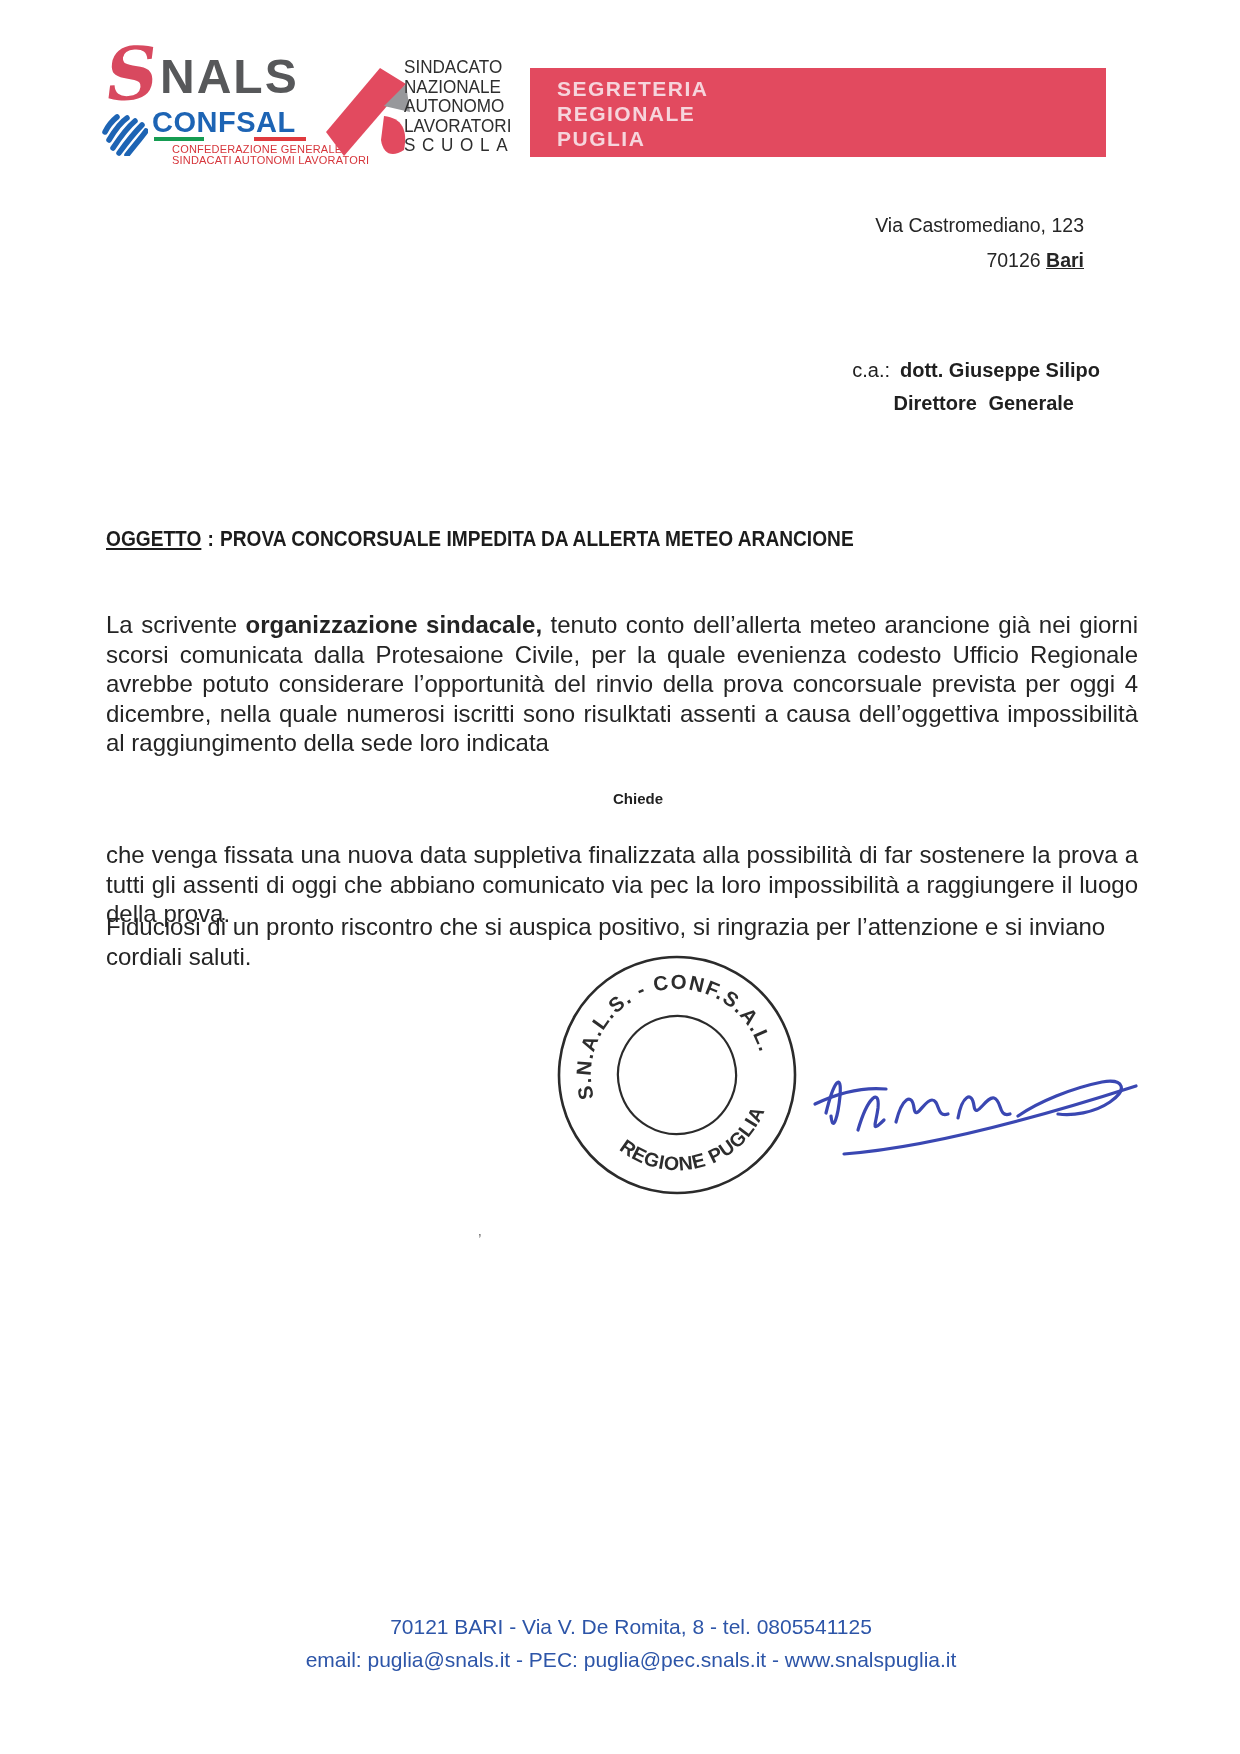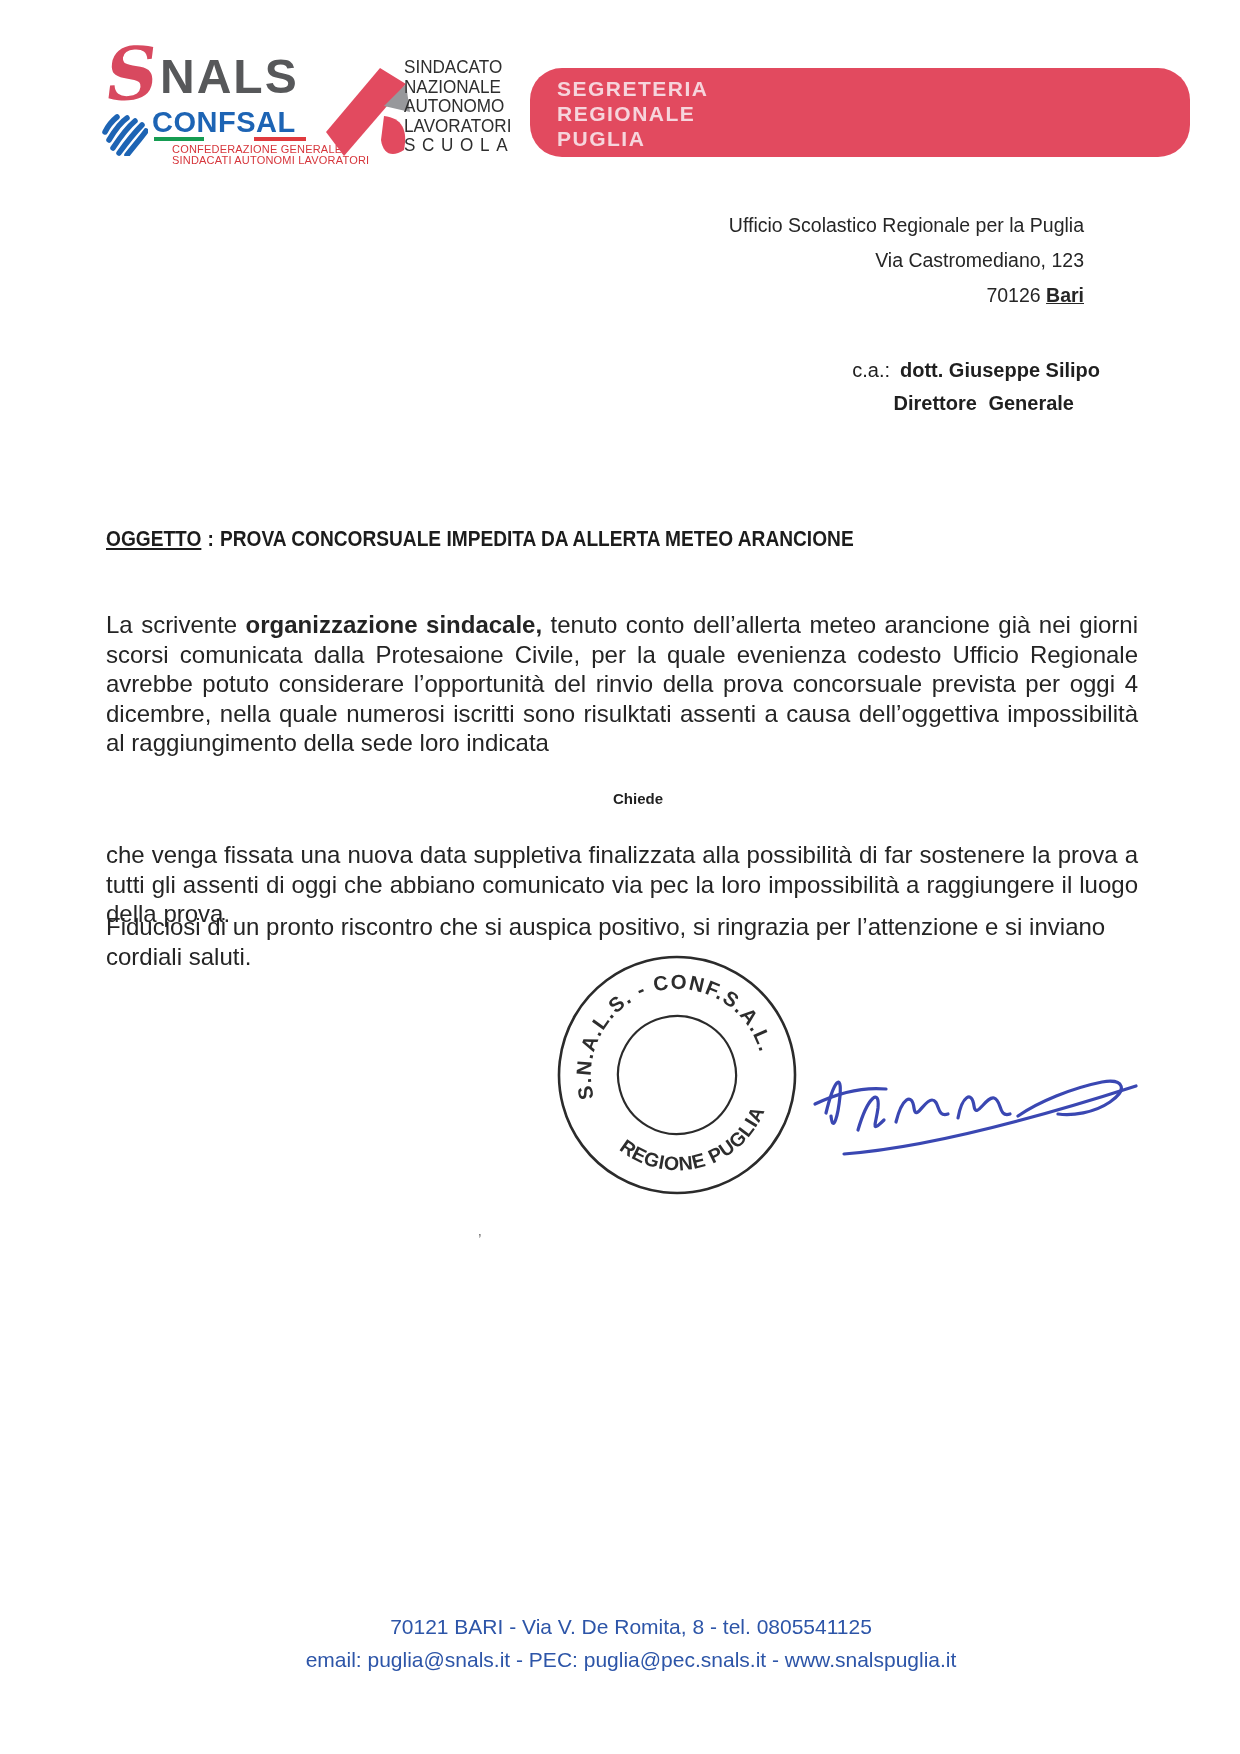--- a/index.html
+++ b/index.html
@@ -19,22 +19,22 @@
   .tricolor{height:4px;width:152px;margin:1px 0 3px 2px;
             background:linear-gradient(90deg,#169c52 0 33%,#ffffff 33% 66%,#e03a3e 66% 100%);}
   .confsal-sub{font-size:11px;font-weight:normal;color:#d6353b;line-height:11px;letter-spacing:.2px;margin-left:20px;}
 
   .ribbon{position:absolute;left:326px;top:68px;}
 
   .org-name{position:absolute;left:404px;top:58px;font-size:18px;line-height:19.5px;color:#2e2e2e;
             transform:scaleX(.95);transform-origin:left top;}
   .org-name .scuola{letter-spacing:7px;}
 
-  .banner{position:absolute;left:530px;top:68px;width:660px;height:89px;background:#e24a5f;
-          padding:8px 0 0 27px;box-sizing:border-box;border-radius:32px;}
+  .banner{position:absolute;left:530px;top:68px;width:576px;height:89px;background:#e24a5f;
+          padding:8px 0 0 27px;box-sizing:border-box;}
   .banner div{font-size:21px;font-weight:bold;letter-spacing:1.5px;color:#f6d5dc;line-height:25px;}
 
   
   .recipient{position:absolute;right:156px;top:208px;text-align:right;font-size:19.5px;
              line-height:35px;color:#262626;}
   .recipient .city{font-weight:bold;text-decoration:underline;}
 
   .attention{position:absolute;right:140px;top:354px;text-align:right;font-size:20px;line-height:33px;color:#1f1f1f;}
   .att-name{font-weight:bold;margin-left:10px;}
   .att-title{font-weight:bold;margin-right:26px;word-spacing:6px;}
@@ -115,21 +115,20 @@
     <div class="scuola">SCUOLA</div>
   </div>
 
   <div class="banner">
     <div>SEGRETERIA</div>
     <div>REGIONALE</div>
     <div>PUGLIA</div>
   </div>
 
   <div class="recipient">
-    <div>Ufficio Scolastico Regionale per la Puglia</div>
     <div>Via Castromediano, 123</div>
     <div><span>70126 </span><span class="city">Bari</span></div>
   </div>
 
   <div class="attention">
     <div><span>c.a.:</span><span class="att-name">dott. Giuseppe Silipo</span></div>
     <div class="att-title">Direttore Generale</div>
   </div>
 
   <div class="subject">

